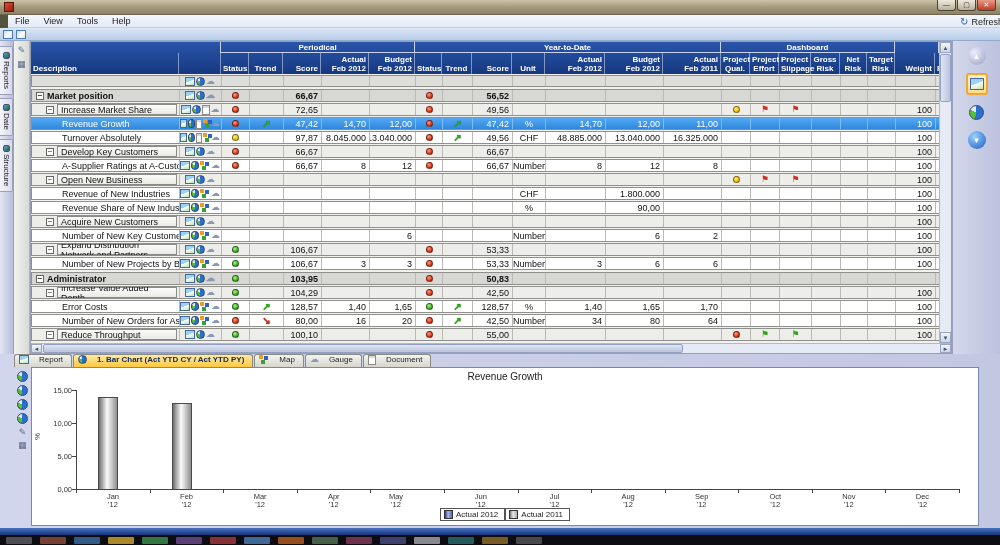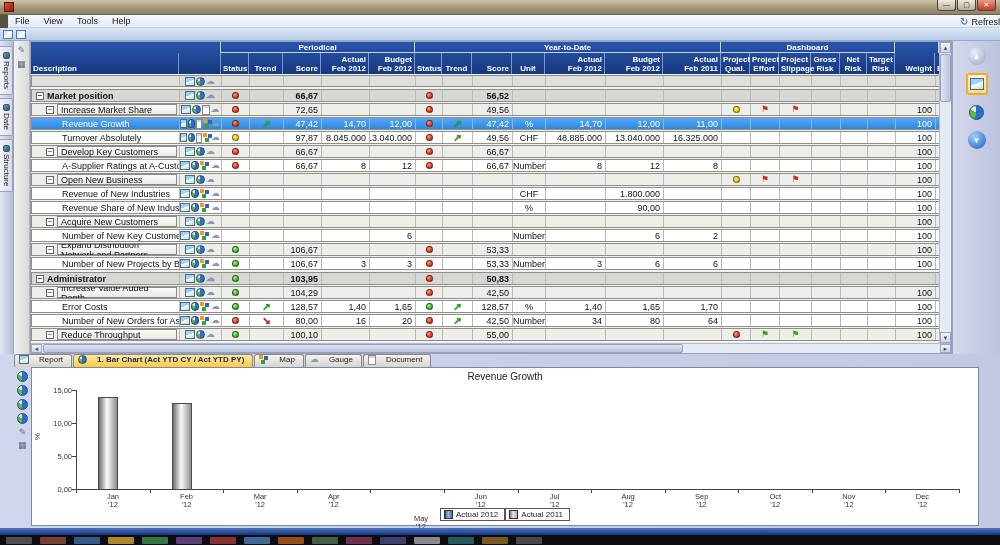--- a/index.html
+++ b/index.html
@@ -961,21 +961,21 @@
         <div class="xtick" style="left: 44px;"></div>
         <div class="month" style="left: 117.583px;">Feb
 '12</div>
         <div class="xtick" style="left: 117.583px;"></div>
         <div class="month" style="left: 191.167px;">Mar
 '12</div>
         <div class="xtick" style="left: 191.167px;"></div>
         <div class="month" style="left: 264.75px;">Apr
 '12</div>
         <div class="xtick" style="left: 264.75px;"></div>
-        <div class="month" style="left: 352px; margin-top: 22px;">May
+        <div class="month" style="left: 327px;">May
 '12</div>
         <div class="xtick" style="left: 338.333px;"></div>
         <div class="month" style="left: 411.917px;">Jun
 '12</div>
         <div class="xtick" style="left: 411.917px;"></div>
         <div class="month" style="left: 485.5px;">Jul
 '12</div>
         <div class="xtick" style="left: 485.5px;"></div>
         <div class="month" style="left: 559.083px;">Aug
 '12</div>

